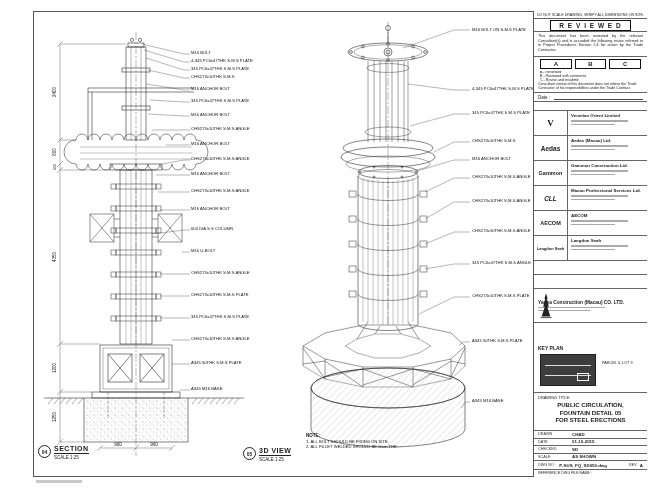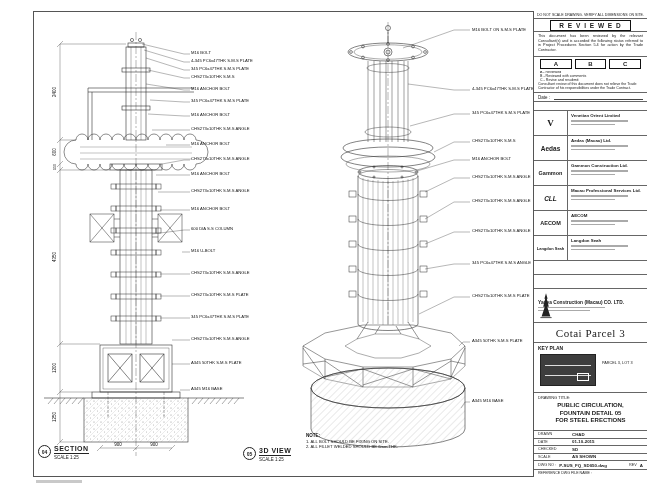--- a/index.html
+++ b/index.html
@@ -490,21 +490,20 @@
         <path d="M10 1 L12 8 L11 8 L13.5 18 L11.5 18 L15.5 30 L4.5 30 L8.5 18 L6.5 18 L9 8 L8 8 Z" fill="#222"></path>
         <line x1="3" y1="31.5" x2="17" y2="31.5" stroke="#222" stroke-width="1"></line>
       </svg>
       <div>
         <div class="con-name">Yadea Construction (Macau) CO. LTD.</div>
         <div class="bar w1"></div>
           <div class="bar w2"></div>
       </div>
     </div>
 
-    <div class="tb-project">Cotai Parcel 3</div>
 
     <div class="tb-keyplan">
       <div class="kp-label">KEY PLAN</div>
       <div class="kp-diagram">
         <div class="kp-h"></div>
           <div class="kp-h2"></div>
           <div class="kp-box"></div>
       </div>
       <div class="kp-ref">PARCEL 3, LOT 3</div>
     </div>

